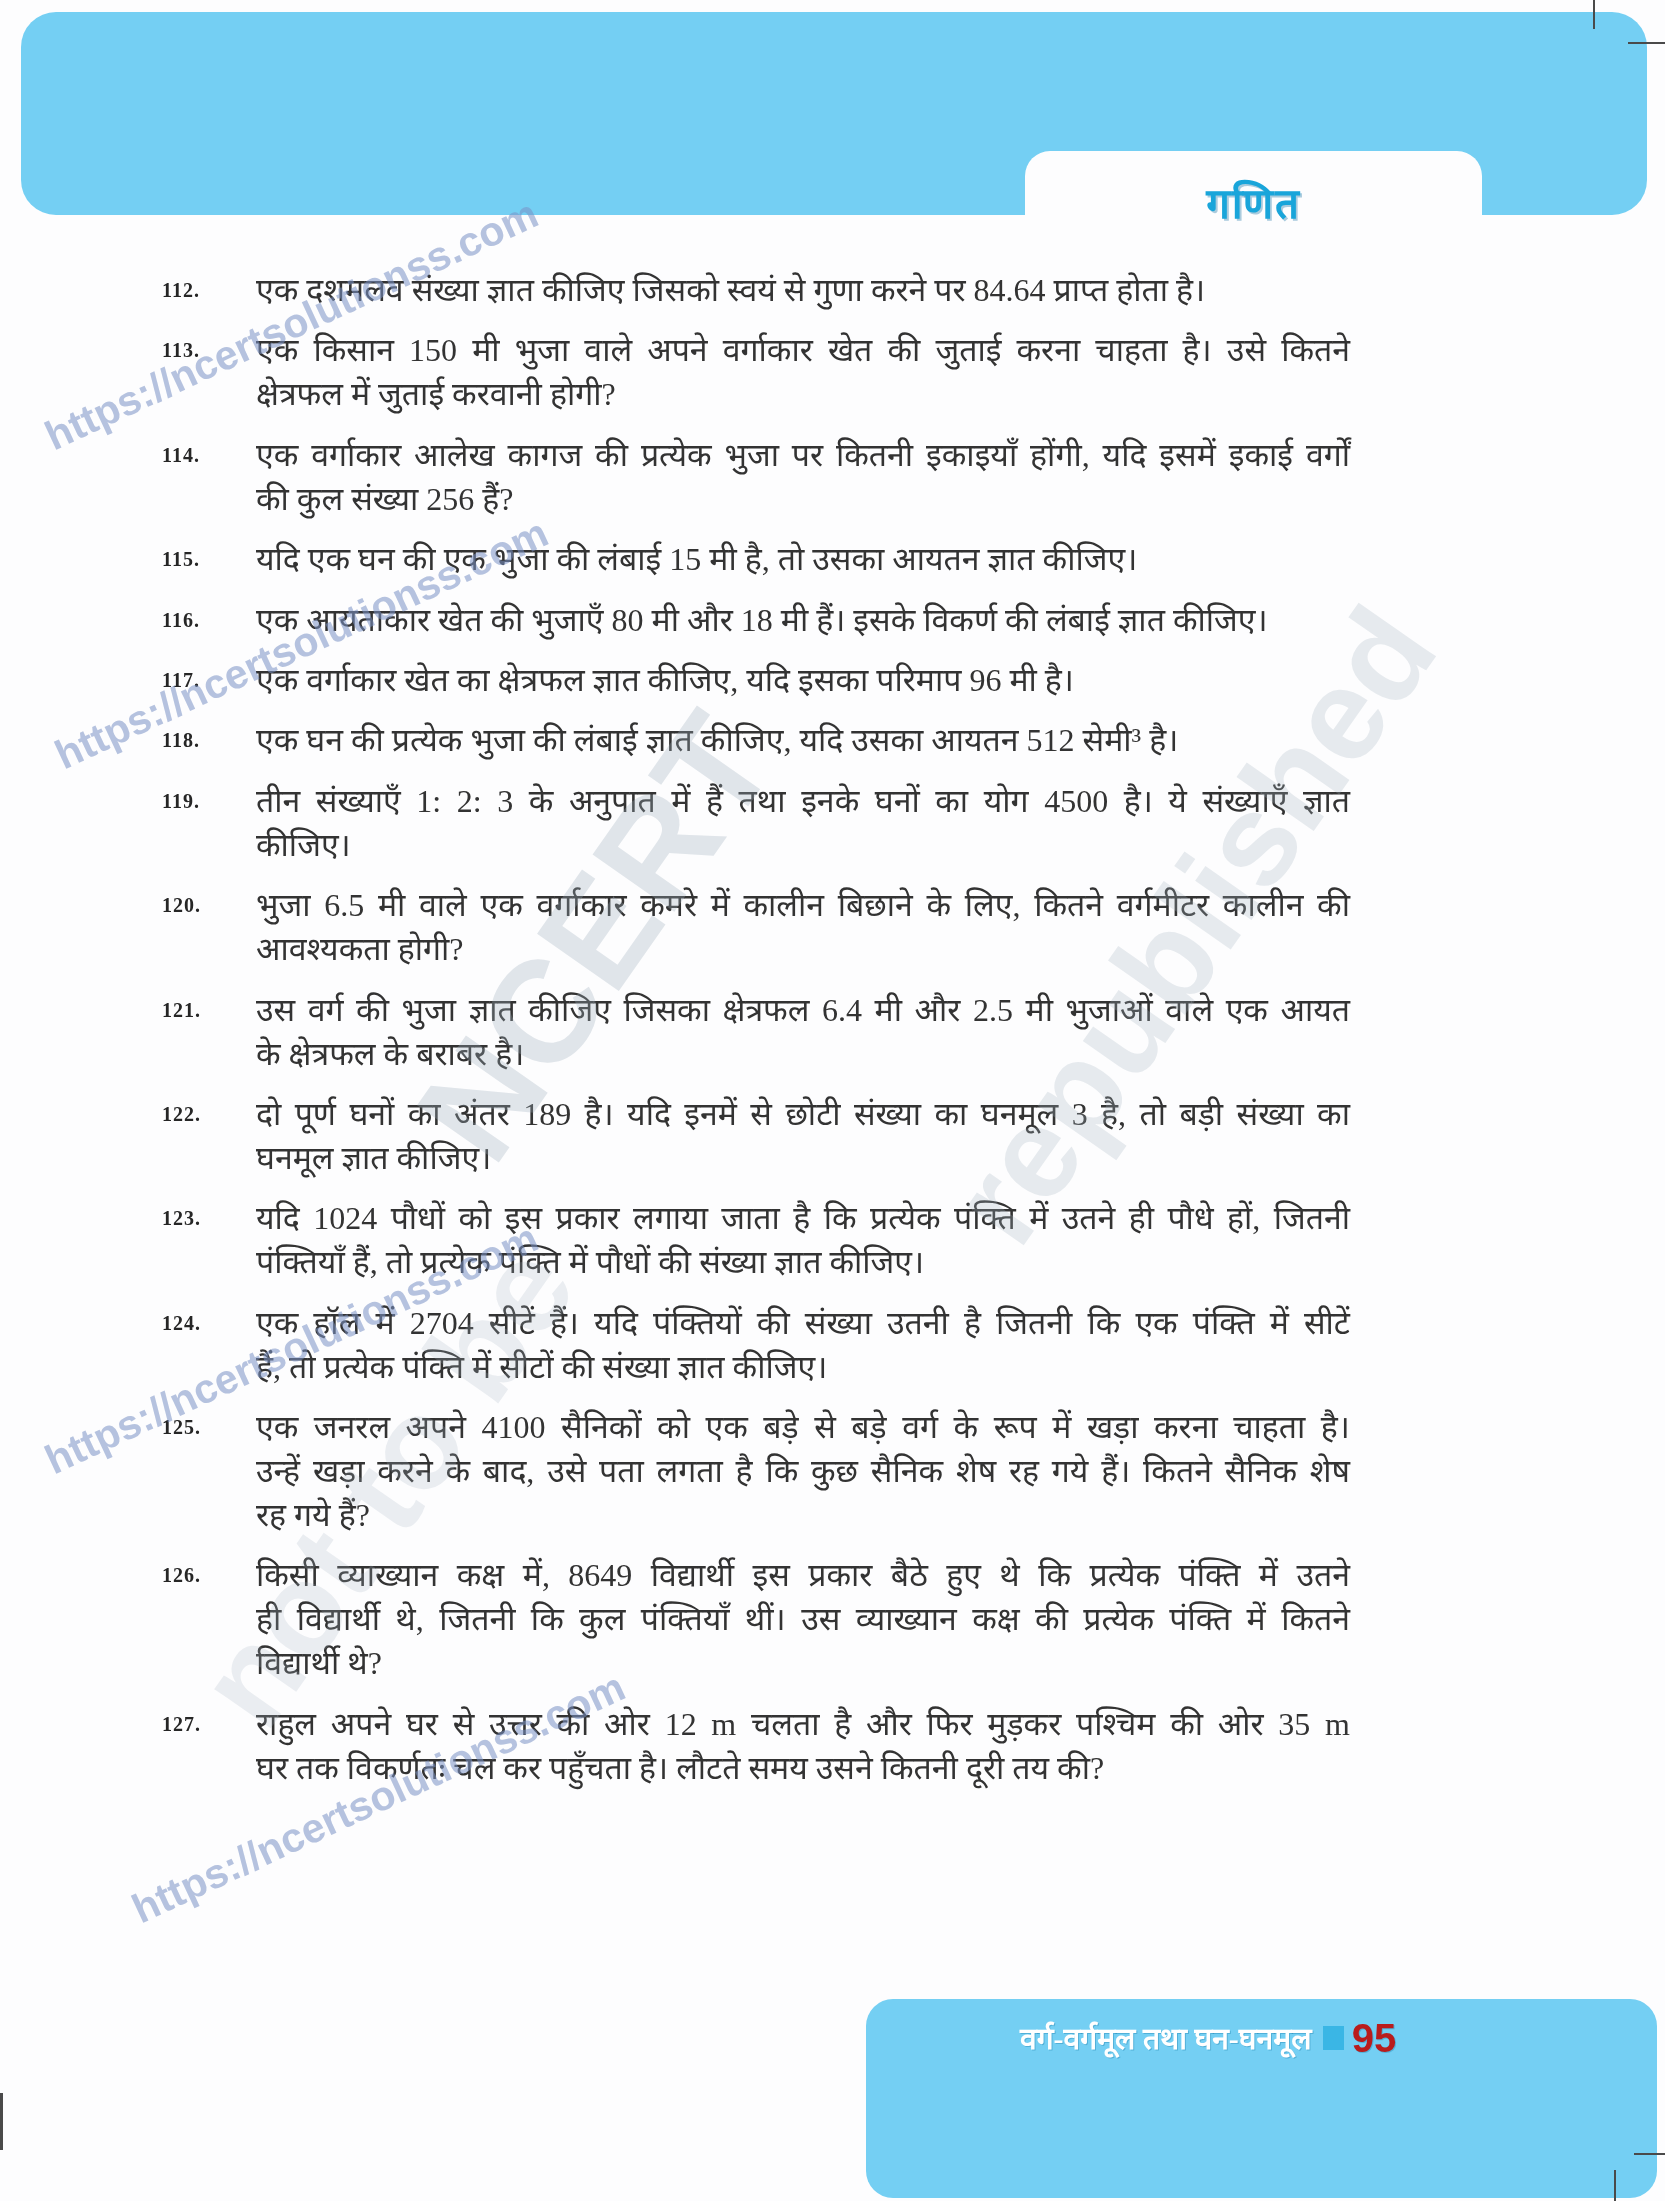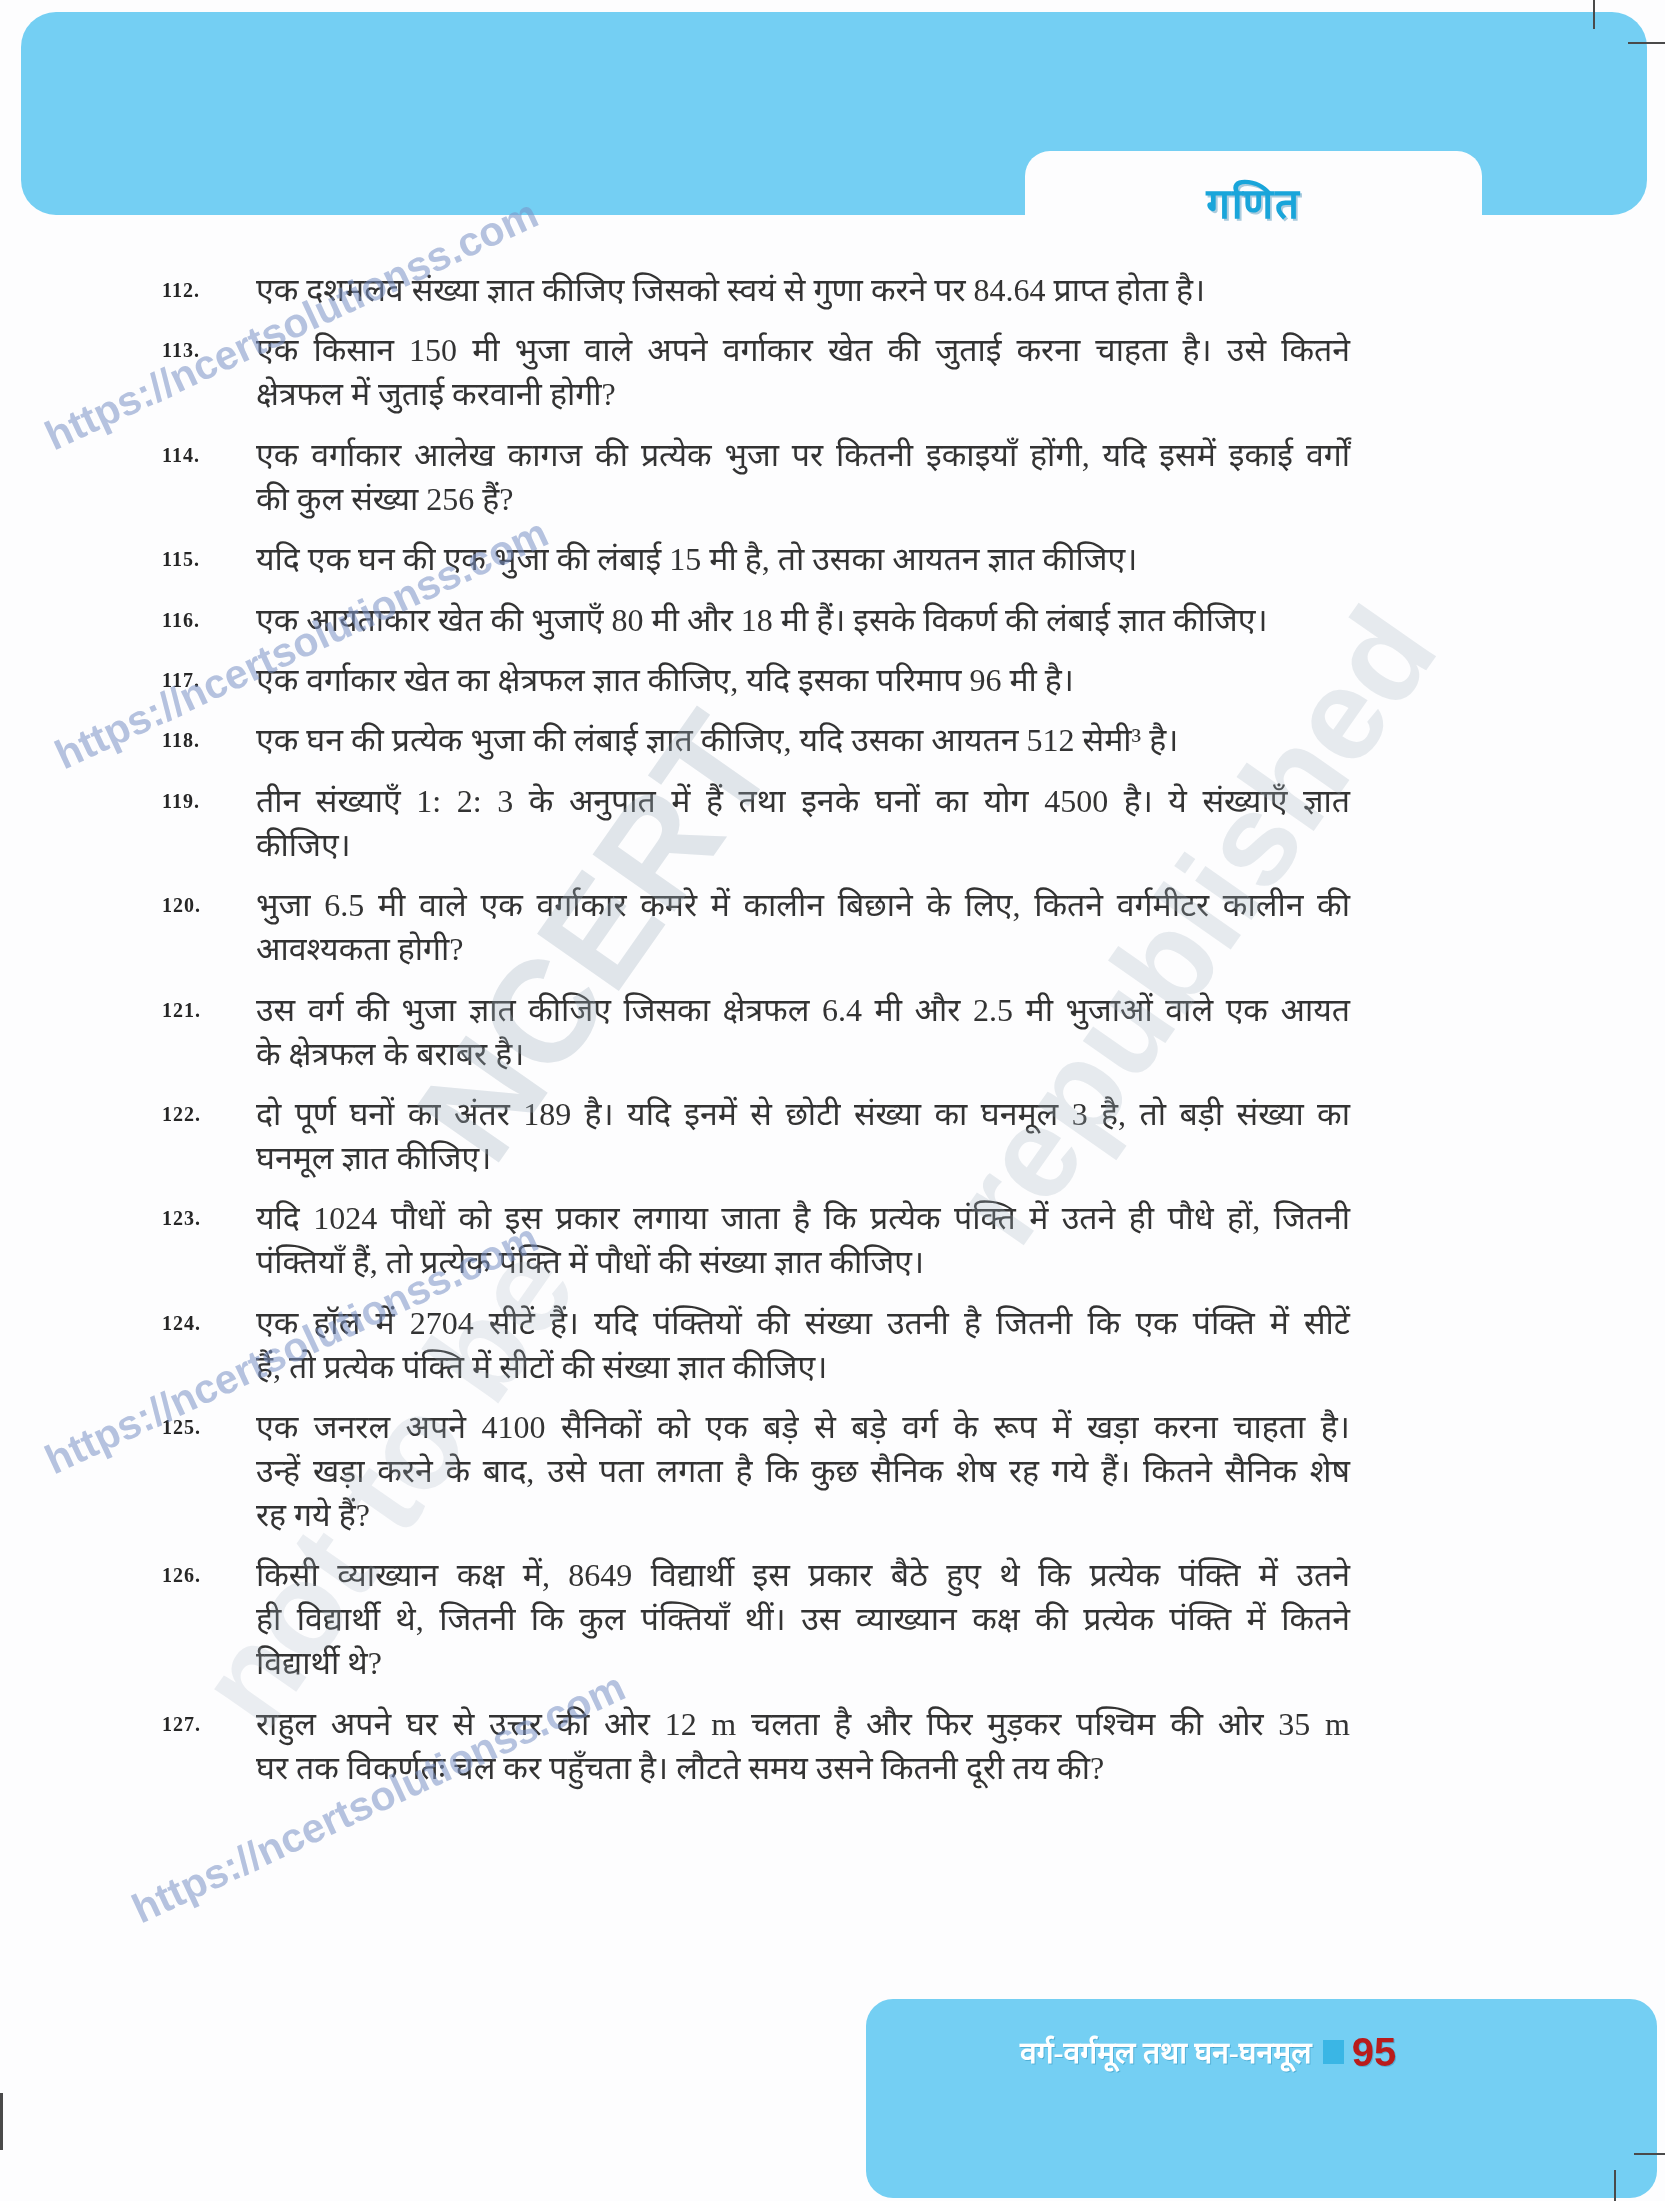--- a/index.html
+++ b/index.html
@@ -51,21 +51,21 @@
   }
   .ghost-ncert { left:521px;  top:1023px; font-size:145px; }
   .ghost-republished { left:1043px; top:1120px; font-size:130px; color:rgba(165,180,192,0.26); }
   .ghost-notto { left:290px; top:1603px; font-size:130px; color:rgba(170,184,195,0.22); }
   
   .footer {
     position:absolute; left:866px; top:1999px; width:791px; height:199px;
     background:#74cff3; border-radius:27px; z-index:2;
   }
   .footer-content {
-    position:absolute; left:154px; top:32px; display:flex; align-items:center;justify-content:flex-end;
+    position:absolute; left:154px; top:18px; display:flex; align-items:center;justify-content:flex-end;
   }
   .footer-chapter {
     color:#ffffff; font-weight:bold; font-size:30px; white-space:nowrap;
     text-shadow:1px 1px 0 rgba(30,130,175,0.4);
   }
   .footer-square {
     width:21px; height:24px; background:#3ab6e5; margin-left:11.6px; margin-right:7.7px;
   }
   .footer-page {
     color:#b91c1c; font-weight:bold; font-size:40px; line-height:1;

